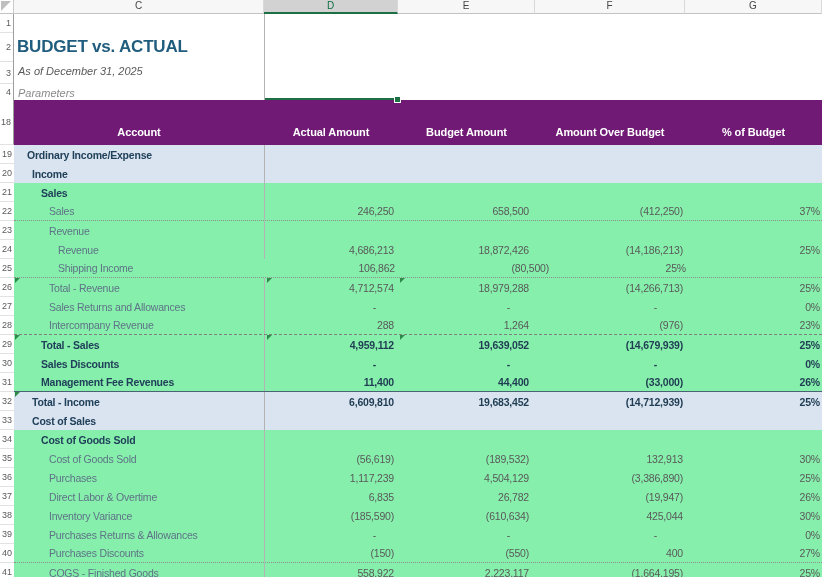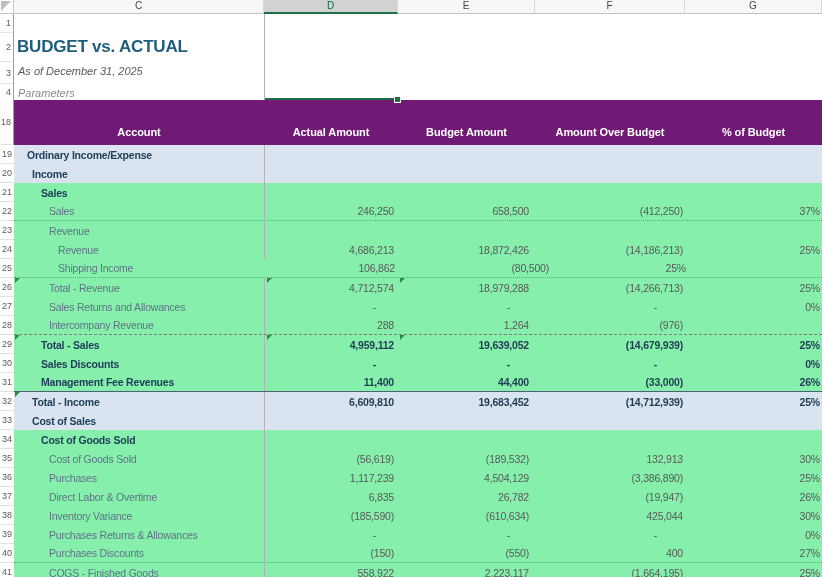--- a/index.html
+++ b/index.html
@@ -204,20 +204,21 @@
     </div>
   </div>
 
   <div class="row">
     <div class="rn">28</div>
     <div class="rowc bb-dash">
       <div class="cell cC ind3">Intercompany Revenue</div>
       <div class="cell cD num">288</div>
       <div class="cell cE num">1,264</div>
       <div class="cell cF num">(976)</div>
+      <div class="cell cG num">23%</div>
     </div>
   </div>
 
   <div class="row bold">
     <div class="rn">29</div>
     <div class="rowc">
       <div class="cell cC ind2">Total - Sales<span class="ctri tC"></span></div>
       <div class="cell cD num">4,959,112<span class="ctri tD"></span></div>
       <div class="cell cE num">19,639,052<span class="ctri tE"></span></div>
       <div class="cell cF num">(14,679,939)</div>

